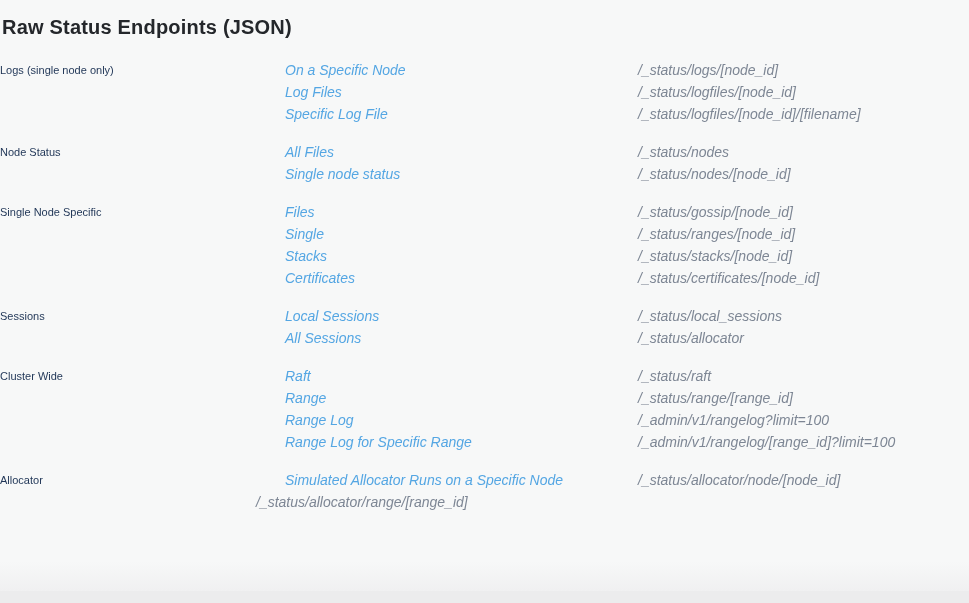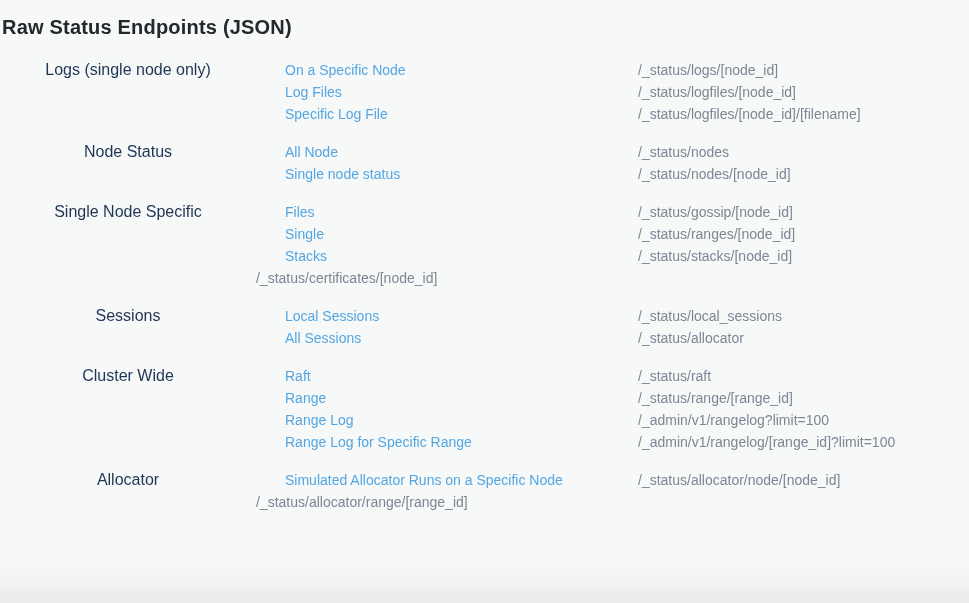--- a/index.html
+++ b/index.html
@@ -26,30 +26,31 @@
   }
   .endpoints { margin-top: 18px; }
   .section {
     display: flex;
     align-items: flex-start;
     margin-bottom: 16px;
   }
   .category {
     flex: none;
     width: 256px;
-    text-align: center;
+    text-align: left;
     color: #1f3556;
-    font-size: 16px;
+    font-size: 11px;
     line-height: 22px;
   }
   .rows { flex: 1; min-width: 0; }
   .row {
     display: flex;
     font-size: 14px;
     line-height: 22px;
+    font-style: italic;
   }
   .link {
     flex: none;
     width: 353px;
     margin-left: 29px;
     color: #54a6e3;
     text-decoration: none;
     cursor: pointer;
   }
   .path {
@@ -81,21 +82,21 @@
     <span class="path">/_status/logfiles/[node_id]/[filename]</span>
   </div>
 </div>
   </div>
 
 
   <div class="section">
     <div class="category">Node Status</div>
     <div class="rows">
   <div class="row">
-    <a class="link" href="#">All Node</a>
+    <a class="link" href="#">All Files</a>
     <span class="path">/_status/nodes</span>
   </div>
 
   <div class="row">
     <a class="link" href="#">Single node status</a>
     <span class="path">/_status/nodes/[node_id]</span>
   </div>
 </div>
   </div>
 
@@ -111,20 +112,21 @@
     <a class="link" href="#">Single</a>
     <span class="path">/_status/ranges/[node_id]</span>
   </div>
 
   <div class="row">
     <a class="link" href="#">Stacks</a>
     <span class="path">/_status/stacks/[node_id]</span>
   </div>
 
   <div class="row">
+    <a class="link" href="#">Certificates</a>
     <span class="path">/_status/certificates/[node_id]</span>
   </div>
 </div>
   </div>
 
   <div class="section">
     <div class="category">Sessions</div>
     <div class="rows">
   <div class="row">
     <a class="link" href="#">Local Sessions</a>

